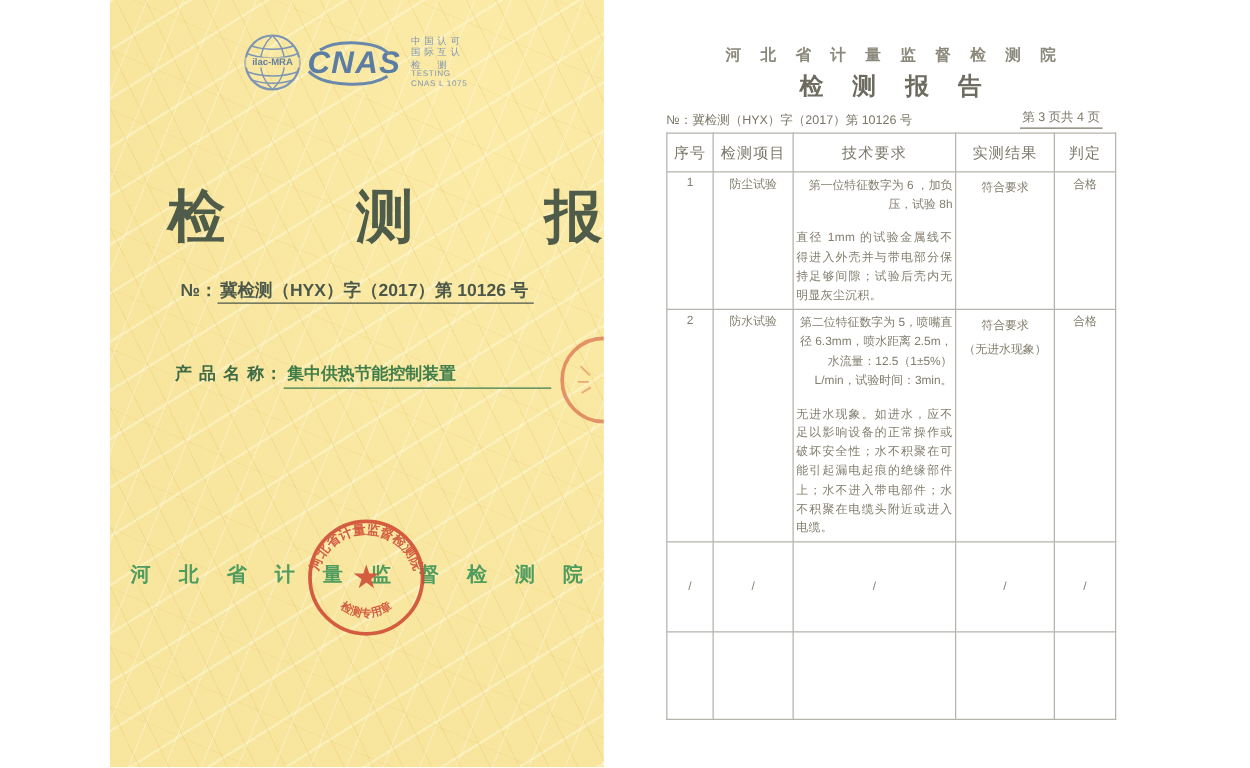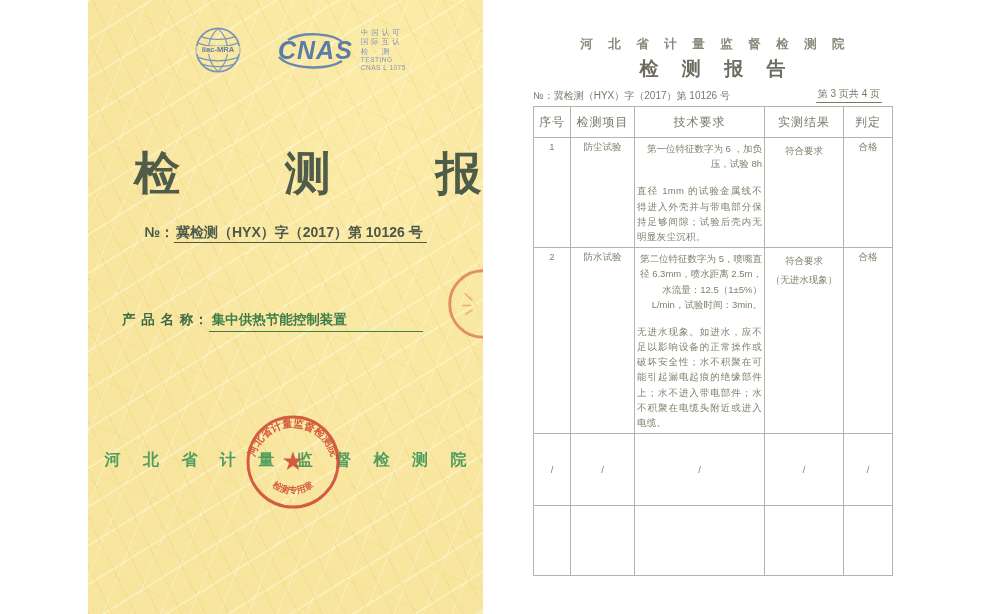--- a/index.html
+++ b/index.html
@@ -13,34 +13,34 @@
       repeating-linear-gradient(112deg, rgba(255,255,255,0.28) 0 1px, transparent 1px 27px),
       repeating-linear-gradient(64deg, rgba(221,184,88,0.20) 0 1px, transparent 1px 21px),
       repeating-linear-gradient(148deg, rgba(255,249,216,0.45) 0 2px, transparent 2px 33px),
       repeating-linear-gradient(23deg, rgba(230,196,105,0.16) 0 1px, transparent 1px 44px),
       radial-gradient(ellipse at 75% 15%, rgba(252,236,168,0.9), rgba(246,227,150,0.2) 70%);
   }
   .logo-row{position:absolute;left:106px;top:26px;display:flex;align-items:center;gap:4px;}
   .globe-svg{width:48px;height:48px;}
   .cnas-block{display:flex;align-items:center;}
   .cnas-word{font-size:25px;font-weight:bold;font-style:italic;color:#5b7ca3;
-             letter-spacing:1px;line-height:1;position:relative;margin-left:32px;}
+             letter-spacing:1px;line-height:1;position:relative;}
   .cnas-swoosh{position:absolute;left:-4px;top:-7px;width:74px;height:40px;}
   .logo-side{margin-left:8px;color:#7d95b4;line-height:1.25;}
   .logo-side .zh{font-size:7.5px;letter-spacing:3px;white-space:nowrap;}
   .logo-side .en{font-size:6.5px;letter-spacing:0.5px;white-space:nowrap;}
 
   .cover-title{position:absolute;left:0;top:143px;width:100%;text-align:center;
     font-size:46px;font-weight:bold;color:#4e5c49;letter-spacing:46px;text-indent:46px;
     white-space:nowrap;}
   .cover-no{position:absolute;left:0;top:224px;width:100%;text-align:center;
     font-size:14px;font-weight:bold;color:#4c584a;}
   .cover-no .u{border-bottom:1.5px solid #4c584a;padding:0 4px 2px 2px;}
 
-  .fields{position:absolute;left:34px;top:290px;margin-top:20px;}
+  .fields{position:absolute;left:52px;top:290px;}
   .field-row{margin-bottom:11px;white-space:nowrap;}
   .field-label{font-size:13.5px;font-weight:bold;color:#3e6b46;letter-spacing:1px;}
   .field-value{display:inline-block;min-width:205px;font-size:13.5px;font-weight:bold;
     color:#3f7d4a;border-bottom:1.2px solid #3f7d4a;padding:0 6px 2px 3px;}
 
   .cover-inst{position:absolute;left:0;top:450px;width:100%;text-align:center;
     font-size:16px;font-weight:bold;color:#4f9c5f;letter-spacing:9px;text-indent:9px;
     white-space:nowrap;}
 
   .stamp-main{position:absolute;left:155px;top:412px;width:100px;height:100px;opacity:0.88;}

